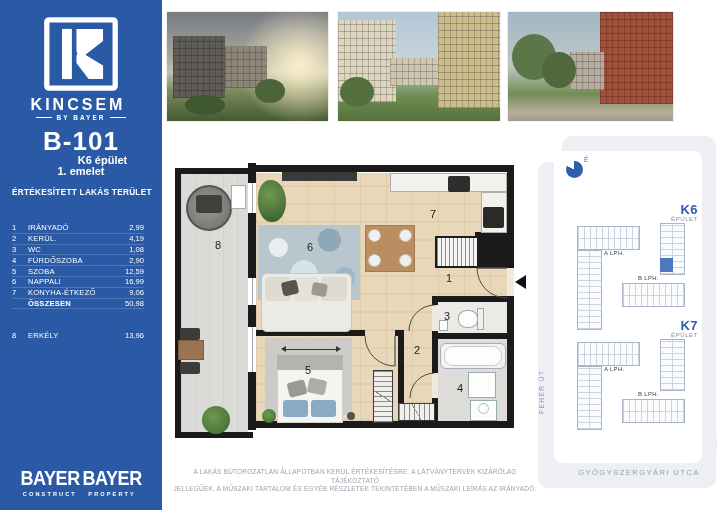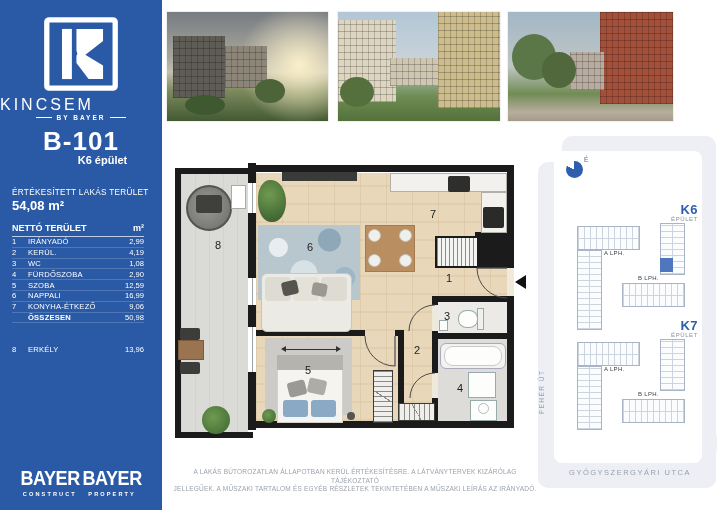--- a/index.html
+++ b/index.html
@@ -3,28 +3,28 @@
 <meta charset="utf-8">
 <style>
   * { box-sizing: border-box; margin: 0; padding: 0; }
   html,body { width:720px; height:510px; }
   body { font-family:"Liberation Sans", sans-serif; background:#fff; }
   .page { position:relative; width:720px; height:510px; background:#fff; overflow:hidden; }
 
   
   .sidebar { position:absolute; left:0; top:0; width:162px; height:510px; background:#2a59a5; color:#fff; }
   .logo-box { position:absolute; left:43px; top:15px; width:76px; height:78px; }
-  .brand { position:absolute; left:0; top:96px; width:156px; font-size:16px; font-weight:normal; letter-spacing:3px; }
+  .brand { position:absolute; left:0; top:96px; width:156px; text-align:center; font-size:16px; font-weight:bold; letter-spacing:3px; }
   .brand-sub-row { position:absolute; left:0; top:114px; width:162px; display:flex; align-items:center; justify-content:center; gap:5px; }
   .brand-sub-row .line { width:16px; height:1px; background:#fff; }
   .brand-sub { font-size:6.5px; font-weight:bold; letter-spacing:2px; }
   .unit-id { position:absolute; left:0; top:126px; width:162px; text-align:center; font-size:26px; font-weight:bold; letter-spacing:1px; }
   .building-name { position:absolute; left:0; top:154px; width:172px; text-align:center; font-size:11px; font-weight:bold;padding-left:33px; }
   .floor-name { position:absolute; left:0; top:165px; width:162px; text-align:center; font-size:11px; font-weight:bold; }
-  .sold-label { position:absolute; left:12px; top:188px; width:140px; font-size:8.2px; font-weight:normal; letter-spacing:.3px; }
+  .sold-label { position:absolute; left:12px; top:188px; width:140px; font-size:8.2px; font-weight:bold; letter-spacing:.3px; }
   .sold-value { position:absolute; left:12px; top:198px; width:140px; font-size:13px; font-weight:bold; }
   .area-table { position:absolute; left:12px; top:223px; width:132px; font-size:7.6px; }
   .tbl-head { display:flex; justify-content:space-between; font-size:9px; font-weight:bold; padding-bottom:3px; border-bottom:1px solid rgba(255,255,255,.7); }
   .trow { display:flex; align-items:center; height:10.8px; border-bottom:1px solid rgba(255,255,255,.18); }
   .trow .n { width:16px; }
   .trow .nm { flex:1; letter-spacing:.2px; }
   .trow .v { width:30px; text-align:right; }
   .trow.total .nm { font-weight:bold; }
   .trow.balcony { margin-top:21px; border-bottom:none; }
   .logos-row { position:absolute; left:10px; bottom:13px; width:142px; display:flex; justify-content:center; }
@@ -77,21 +77,21 @@
   .bsub { position:absolute; width:48px; text-align:right; font-size:6px; color:#8392ad; letter-spacing:.6px; }
   .wing { position:absolute; border:1px solid #a9b4c6; background-color:#fbfcfe; }
   .wing.h { background-image:repeating-linear-gradient(90deg,#ccd4e0 0 1px, transparent 1px 6px),
             linear-gradient(180deg, transparent 11px, #ccd4e0 11px, #ccd4e0 12px, transparent 12px); }
   .wing.v { background-image:repeating-linear-gradient(0deg,#ccd4e0 0 1px, transparent 1px 6px),
             linear-gradient(90deg, transparent 11px, #ccd4e0 11px, #ccd4e0 12px, transparent 12px); }
   .unit-highlight { position:absolute; background:#4f77bd; }
   .lph { position:absolute; font-size:6px; color:#3a3f48; letter-spacing:.3px; }
   .street-v { position:absolute; writing-mode:vertical-rl; transform:rotate(180deg);
     font-size:6.5px; color:#97a0b0; letter-spacing:1.5px; }
-  .street-h { position:absolute; text-align:center; font-size:7.5px; color:#97a0b0; letter-spacing:1.5px; }
+  .street-h { position:absolute; text-align:right; font-size:7.5px; color:#97a0b0; letter-spacing:1.5px; }
 
   
   .disclaimer { position:absolute; left:172px; top:468px; width:366px; text-align:center;
     font-size:6.5px; line-height:8.5px; color:#9aa2ab; letter-spacing:.2px; }
 </style>
 </head>
 <body>
 
 <div class="page">
 
@@ -105,28 +105,24 @@
       </svg>
     </div>
     <div class="brand">KINCSEM</div>
     <div class="brand-sub-row">
       <span class="line"></span>
       <span class="brand-sub">BY BAYER</span>
       <span class="line"></span>
     </div>
     <div class="unit-id">B-101</div>
     <div class="building-name">K6 épület</div>
+    <div class="floor-name">1. emelet</div>
     <div class="sold-label">ÉRTÉKESÍTETT LAKÁS TERÜLET</div>
-    <div class="sold-value">54,08 m²</div>
 
     <div class="area-table">
-      <div class="tbl-head">
-        <span>NETTÓ TERÜLET</span>
-        <span>m²</span>
-      </div>
       <div class="trow">
         <span class="n">1</span>
         <span class="nm">IRÁNYADÓ</span>
         <span class="v">2,99</span>
       </div>
       <div class="trow">
         <span class="n">2</span>
         <span class="nm">KERÜL.</span>
         <span class="v">4,19</span>
       </div>

